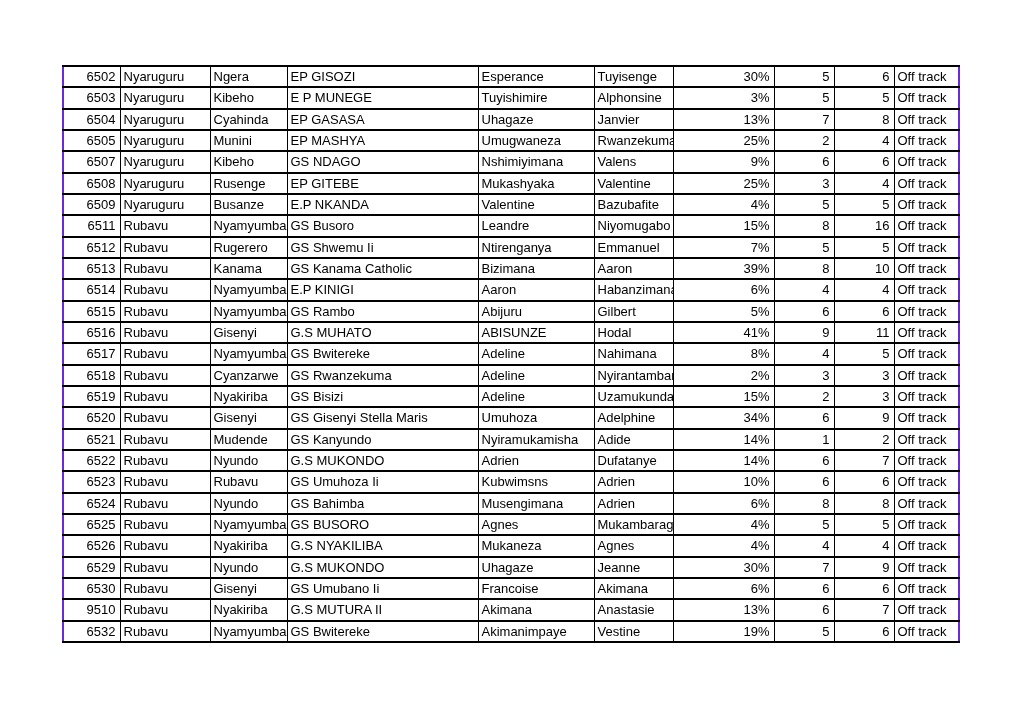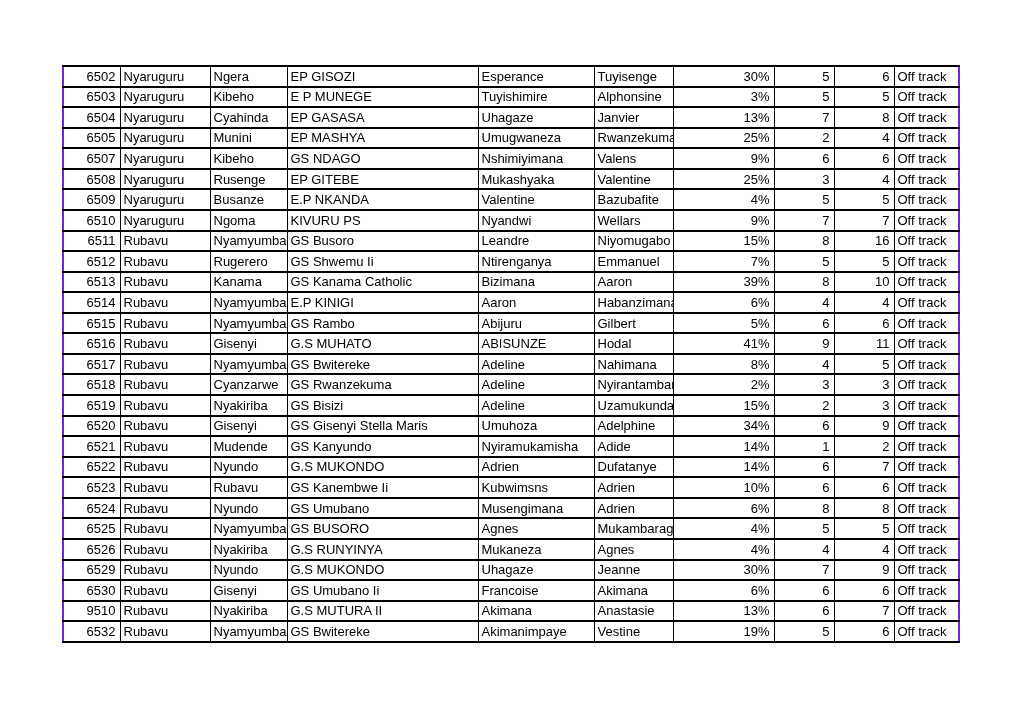--- a/index.html
+++ b/index.html
@@ -151,32 +151,20 @@
           <td>Busanze</td>
           <td>E.P NKANDA</td>
           <td>Valentine</td>
           <td>Bazubafite</td>
           <td class="right">4%</td>
           <td class="right">5</td>
           <td class="right">5</td>
           <td>Off track</td>
         </tr>
         <tr>
-          <td class="right">6510</td>
-          <td>Nyaruguru</td>
-          <td>Ngoma</td>
-          <td>KIVURU PS</td>
-          <td>Nyandwi</td>
-          <td>Wellars</td>
-          <td class="right">9%</td>
-          <td class="right">7</td>
-          <td class="right">7</td>
-          <td>Off track</td>
-        </tr>
-        <tr>
           <td class="right">6511</td>
           <td>Rubavu</td>
           <td>Nyamyumba</td>
           <td>GS Busoro</td>
           <td>Leandre</td>
           <td>Niyomugabo</td>
           <td class="right">15%</td>
           <td class="right">8</td>
           <td class="right">16</td>
           <td>Off track</td>
@@ -310,33 +298,33 @@
           <td>Dufatanye</td>
           <td class="right">14%</td>
           <td class="right">6</td>
           <td class="right">7</td>
           <td>Off track</td>
         </tr>
         <tr>
           <td class="right">6523</td>
           <td>Rubavu</td>
           <td>Rubavu</td>
-          <td>GS Kanembwe Ii</td>
+          <td>GS Umuhoza Ii</td>
           <td>Kubwimsns</td>
           <td>Adrien</td>
           <td class="right">10%</td>
           <td class="right">6</td>
           <td class="right">6</td>
           <td>Off track</td>
         </tr>
         <tr>
           <td class="right">6524</td>
           <td>Rubavu</td>
           <td>Nyundo</td>
-          <td>GS Umubano</td>
+          <td>GS Bahimba</td>
           <td>Musengimana</td>
           <td>Adrien</td>
           <td class="right">6%</td>
           <td class="right">8</td>
           <td class="right">8</td>
           <td>Off track</td>
         </tr>
         <tr>
           <td class="right">6525</td>
           <td>Rubavu</td>
@@ -346,21 +334,21 @@
           <td>Mukambaraga</td>
           <td class="right">4%</td>
           <td class="right">5</td>
           <td class="right">5</td>
           <td>Off track</td>
         </tr>
         <tr>
           <td class="right">6526</td>
           <td>Rubavu</td>
           <td>Nyakiriba</td>
-          <td>G.S RUNYINYA</td>
+          <td>G.S NYAKILIBA</td>
           <td>Mukaneza</td>
           <td>Agnes</td>
           <td class="right">4%</td>
           <td class="right">4</td>
           <td class="right">4</td>
           <td>Off track</td>
         </tr>
         <tr>
           <td class="right">6529</td>
           <td>Rubavu</td>

